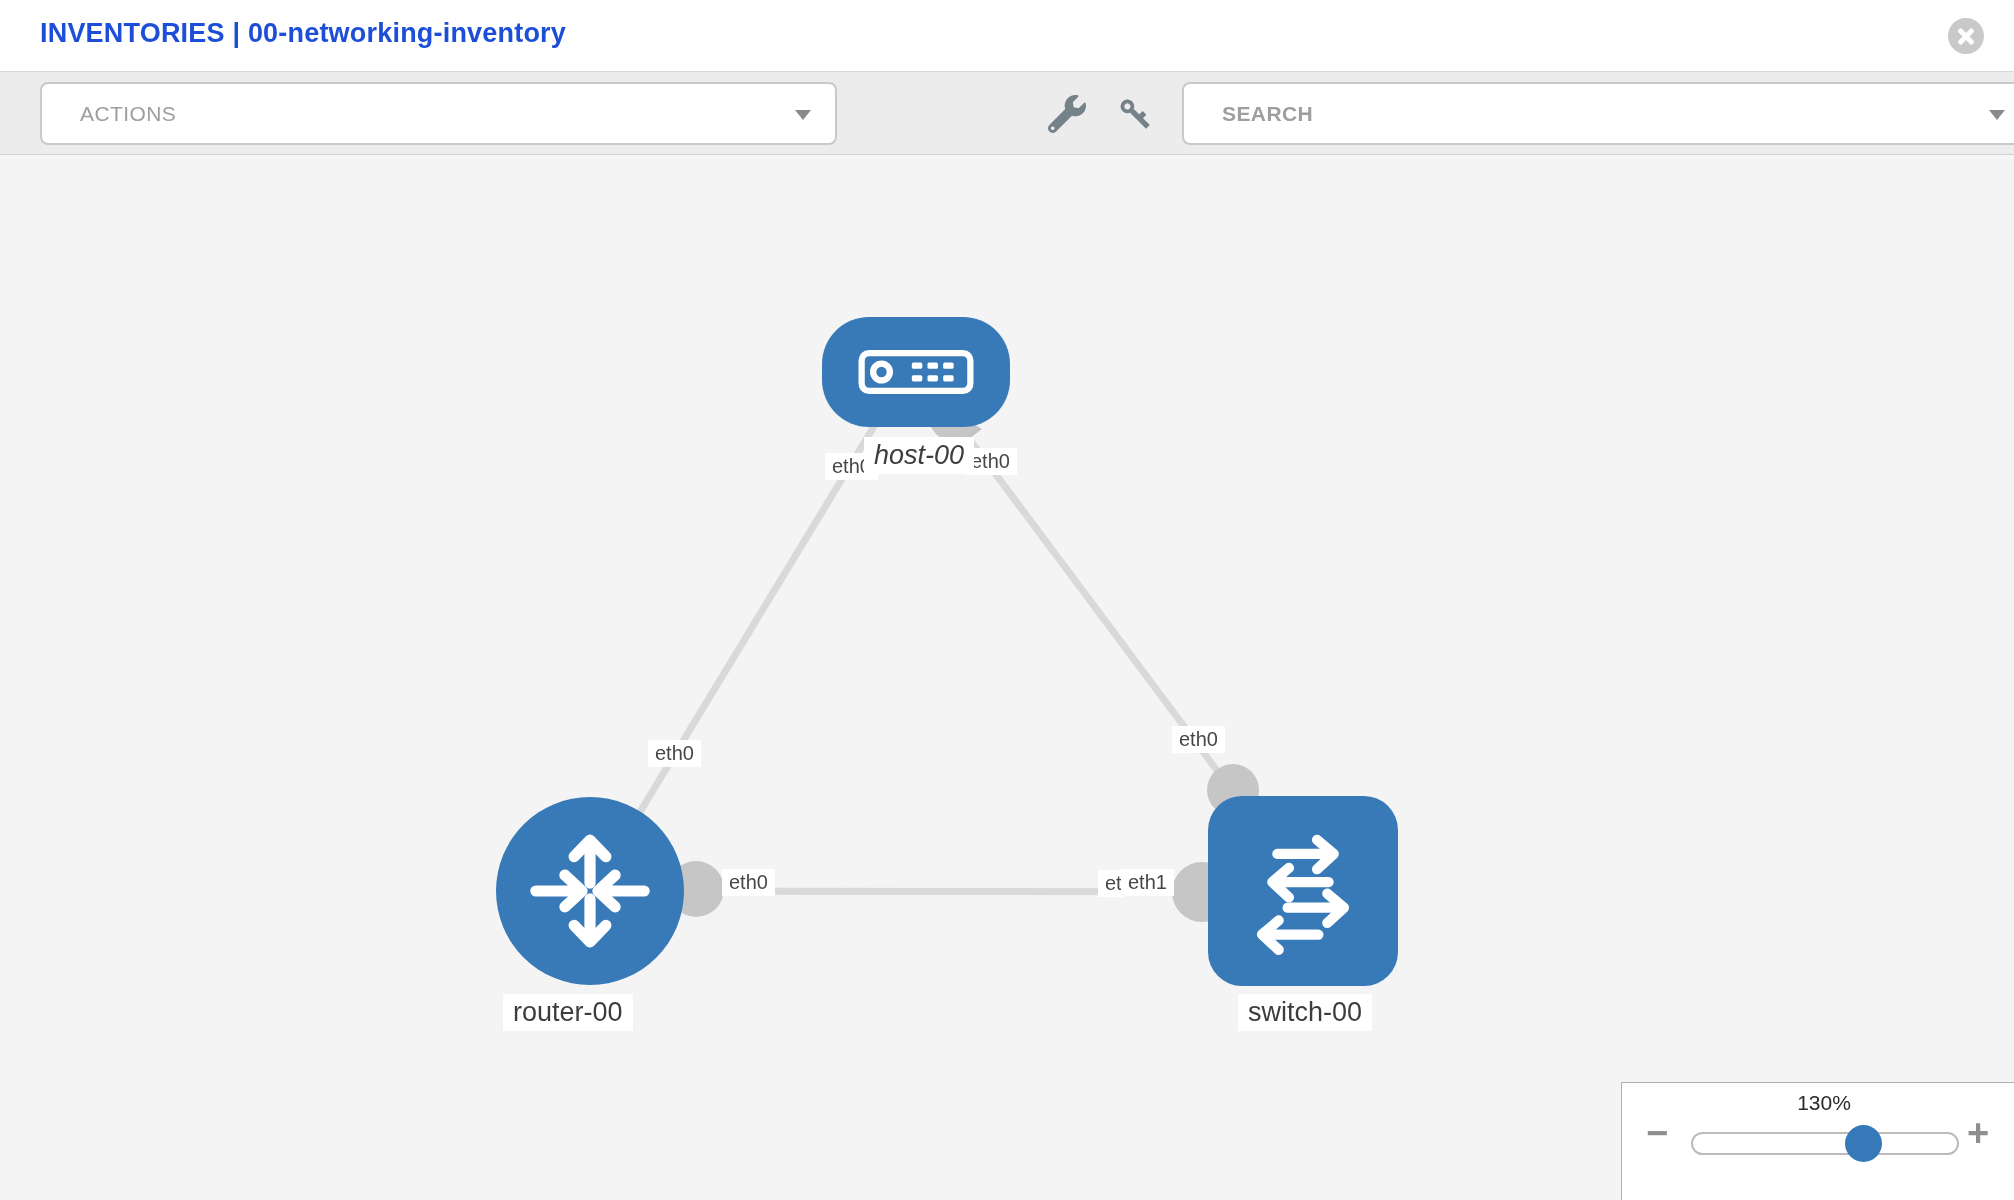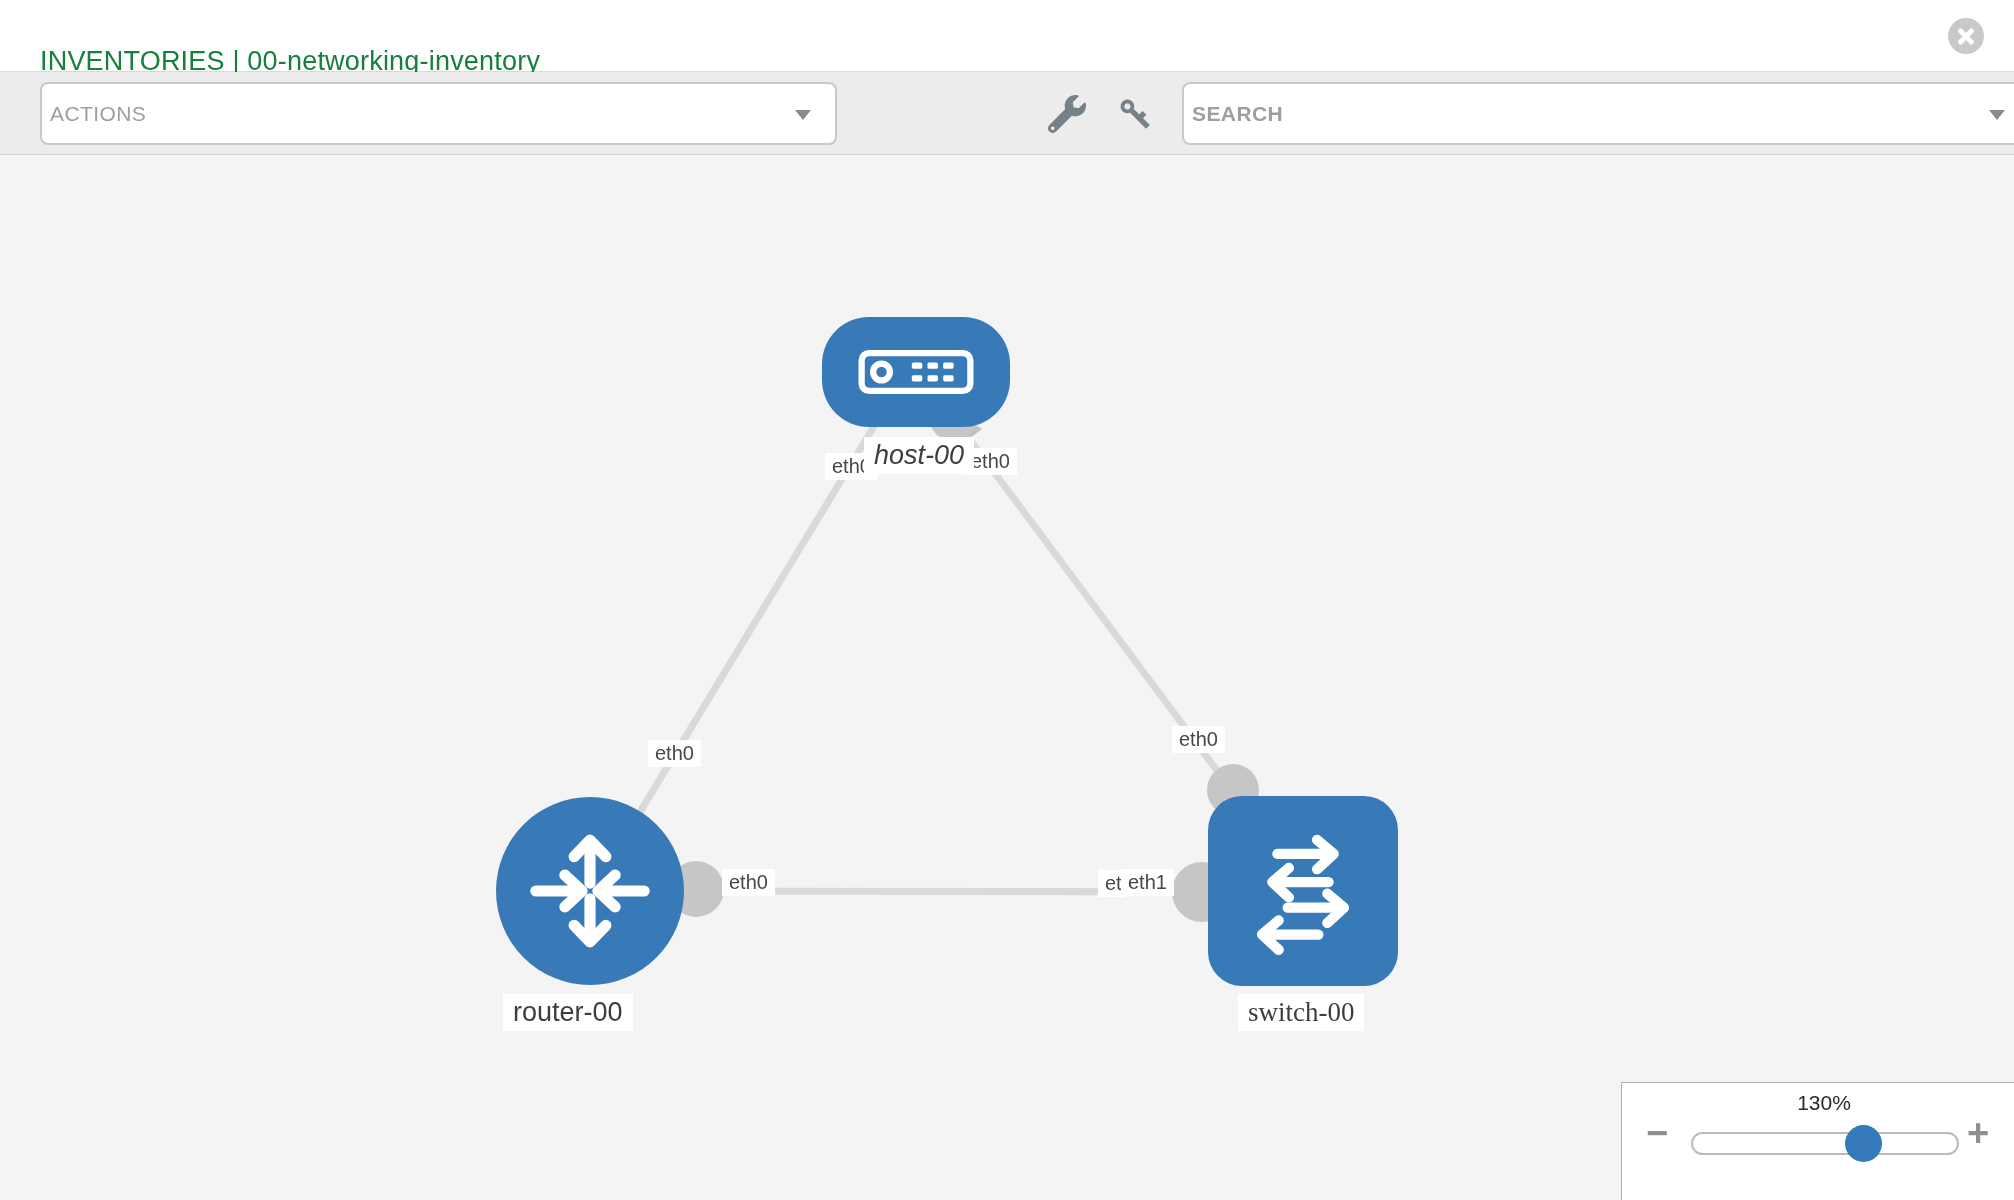--- a/index.html
+++ b/index.html
@@ -3,34 +3,34 @@
 <meta charset="utf-8">
 <style>
   * { margin:0; padding:0; box-sizing:border-box; }
   html,body { width:2014px; height:1200px; overflow:hidden;
     font-family:"Liberation Sans", sans-serif; background:#fff; }
 
   
   .header { position:relative; width:100%; height:72px; background:#ffffff;
     border-bottom:1px solid #d9d9d9; }
   .page-title { position:absolute; left:40px; top:18px; font-size:27px;
-    font-weight:normal; color:#15803d; letter-spacing:.2px;margin-top:28px; }
+    font-weight:bold; color:#1d4ed8; letter-spacing:.2px; }
   .close-btn { position:absolute; right:30px; top:18px; width:36px; height:36px;
     border-radius:50%; background:#c9c9c9; cursor:pointer; }
   .close-btn .bar { position:absolute; left:8px; top:15.5px; width:20px; height:5px;
     background:#fff; border-radius:2px; }
   .close-btn .bar.b1 { transform:rotate(45deg); }
   .close-btn .bar.b2 { transform:rotate(-45deg); }
 
   
   .toolbar { position:relative; width:100%; height:83px; background:#ececec;
     border-bottom:1px solid #d2d2d2; }
   .select-box { position:absolute; top:10px; height:63px; background:#fff;
     border:2px solid #c9c9c9; border-radius:8px; display:flex; align-items:center;
-    padding:0 8px; cursor:pointer; }
+    padding:0 38px; cursor:pointer; }
   .select-box .label { font-size:21px; color:#9e9e9e; letter-spacing:.4px; }
   .caret { position:absolute; right:24px; top:50%; margin-top:-4px; width:0; height:0;
     border-left:8px solid transparent; border-right:8px solid transparent;
     border-top:10px solid #8a8a8a; }
   .actions-box { left:40px; width:797px; }
   .search-box { left:1182px; width:849px;font-weight:bold; }
   .tool-icon { position:absolute; top:23px; width:38px; height:38px; cursor:pointer; }
   .tool-icon svg { width:100%; height:100%; }
   .wrench-btn { left:1048px; }
   .key-btn { left:1116px; }
@@ -164,21 +164,21 @@
   <div class="chip iface" style="left:648px; top:585px;">eth0</div>
   <div class="chip iface" style="left:825px; top:298px;">eth0</div>
   <div class="chip iface" style="left:964px; top:293px;">eth0</div>
   <div class="chip iface" style="left:1172px; top:571px;">eth0</div>
   <div class="chip iface" style="left:722px; top:714px;">eth0</div>
   <div class="chip iface clipped" style="left:1098px; top:715px;">eth0</div>
   <div class="chip iface" style="left:1121px; top:714px;text-align:right;">eth1</div>
 
   <div class="chip node-label" style="left:864px; top:282px;font-style:italic;">host-00</div>
   <div class="chip node-label" style="left:503px; top:839px;">router-00</div>
-  <div class="chip node-label" style="left:1238px; top:839px;font-family:Liberation Serif, serif;">switch-00</div>
+  <div class="chip node-label" style="left:1238px; top:839px;">switch-00</div>
 
   <div class="zoom-panel">
     <div class="zoom-value">130%</div>
     <div class="zoom-minus">−</div>
     <div class="slider-track"></div>
     <div class="slider-thumb"></div>
     <div class="zoom-plus">+</div>
   </div>
 
 </div>

